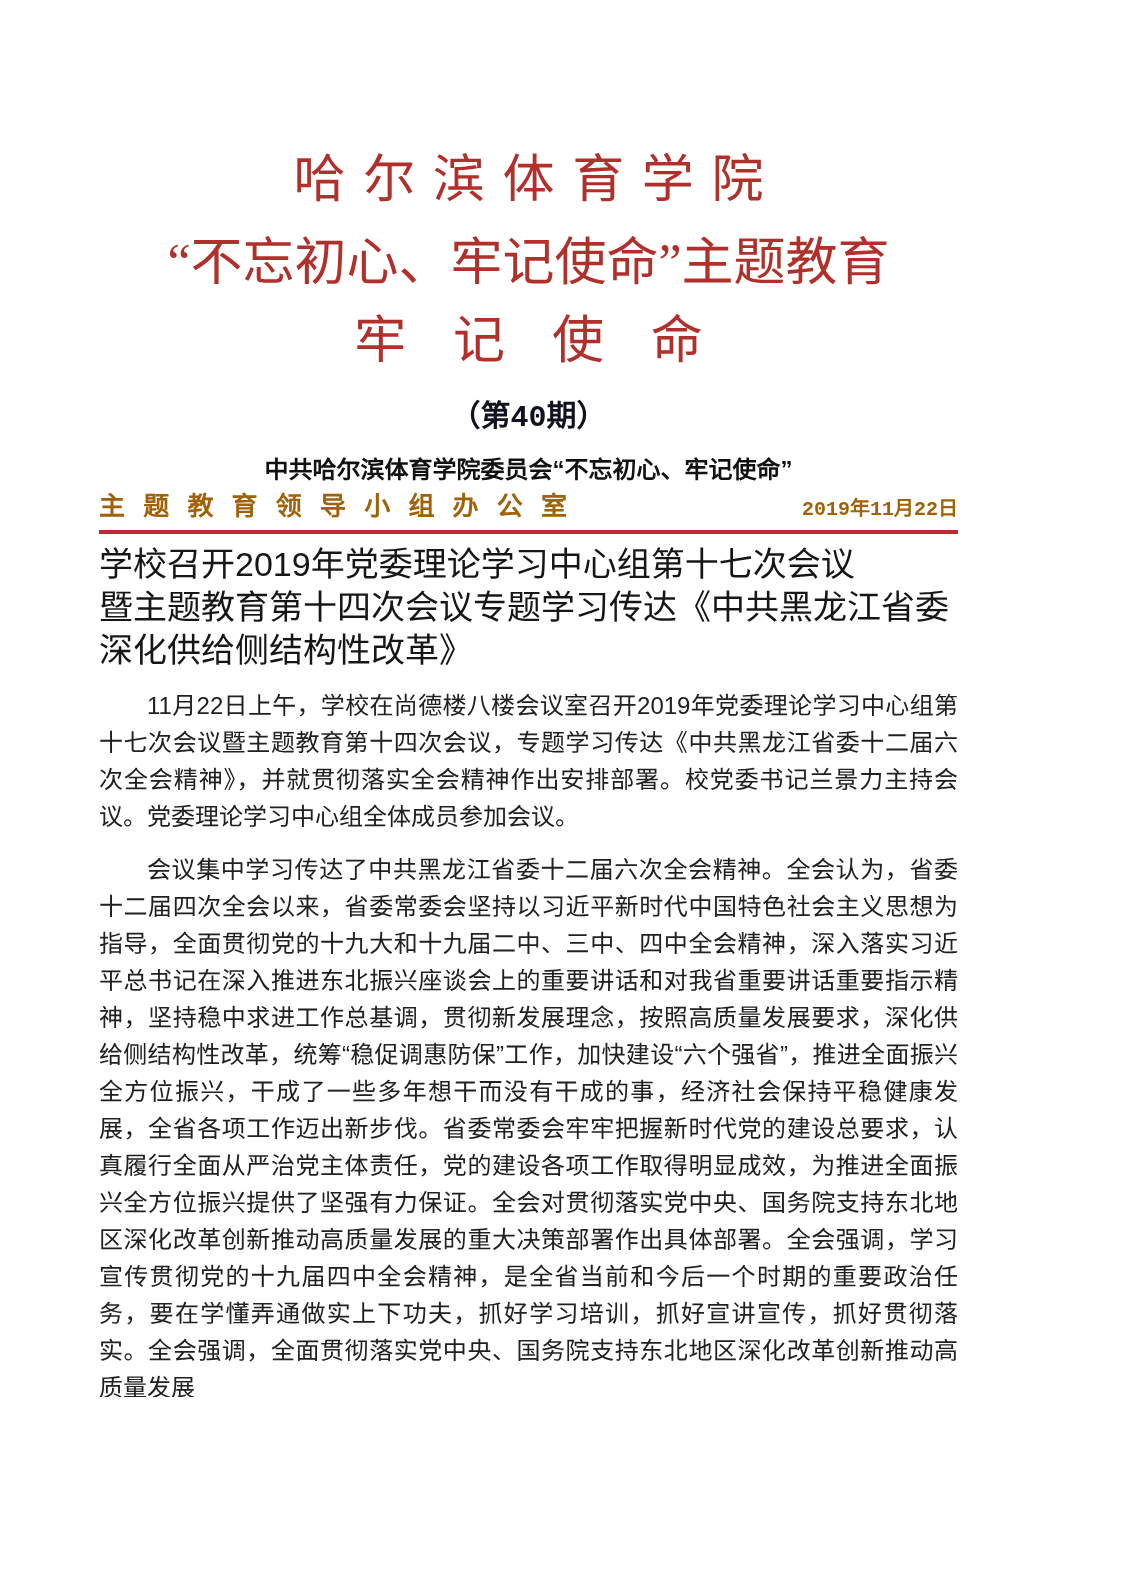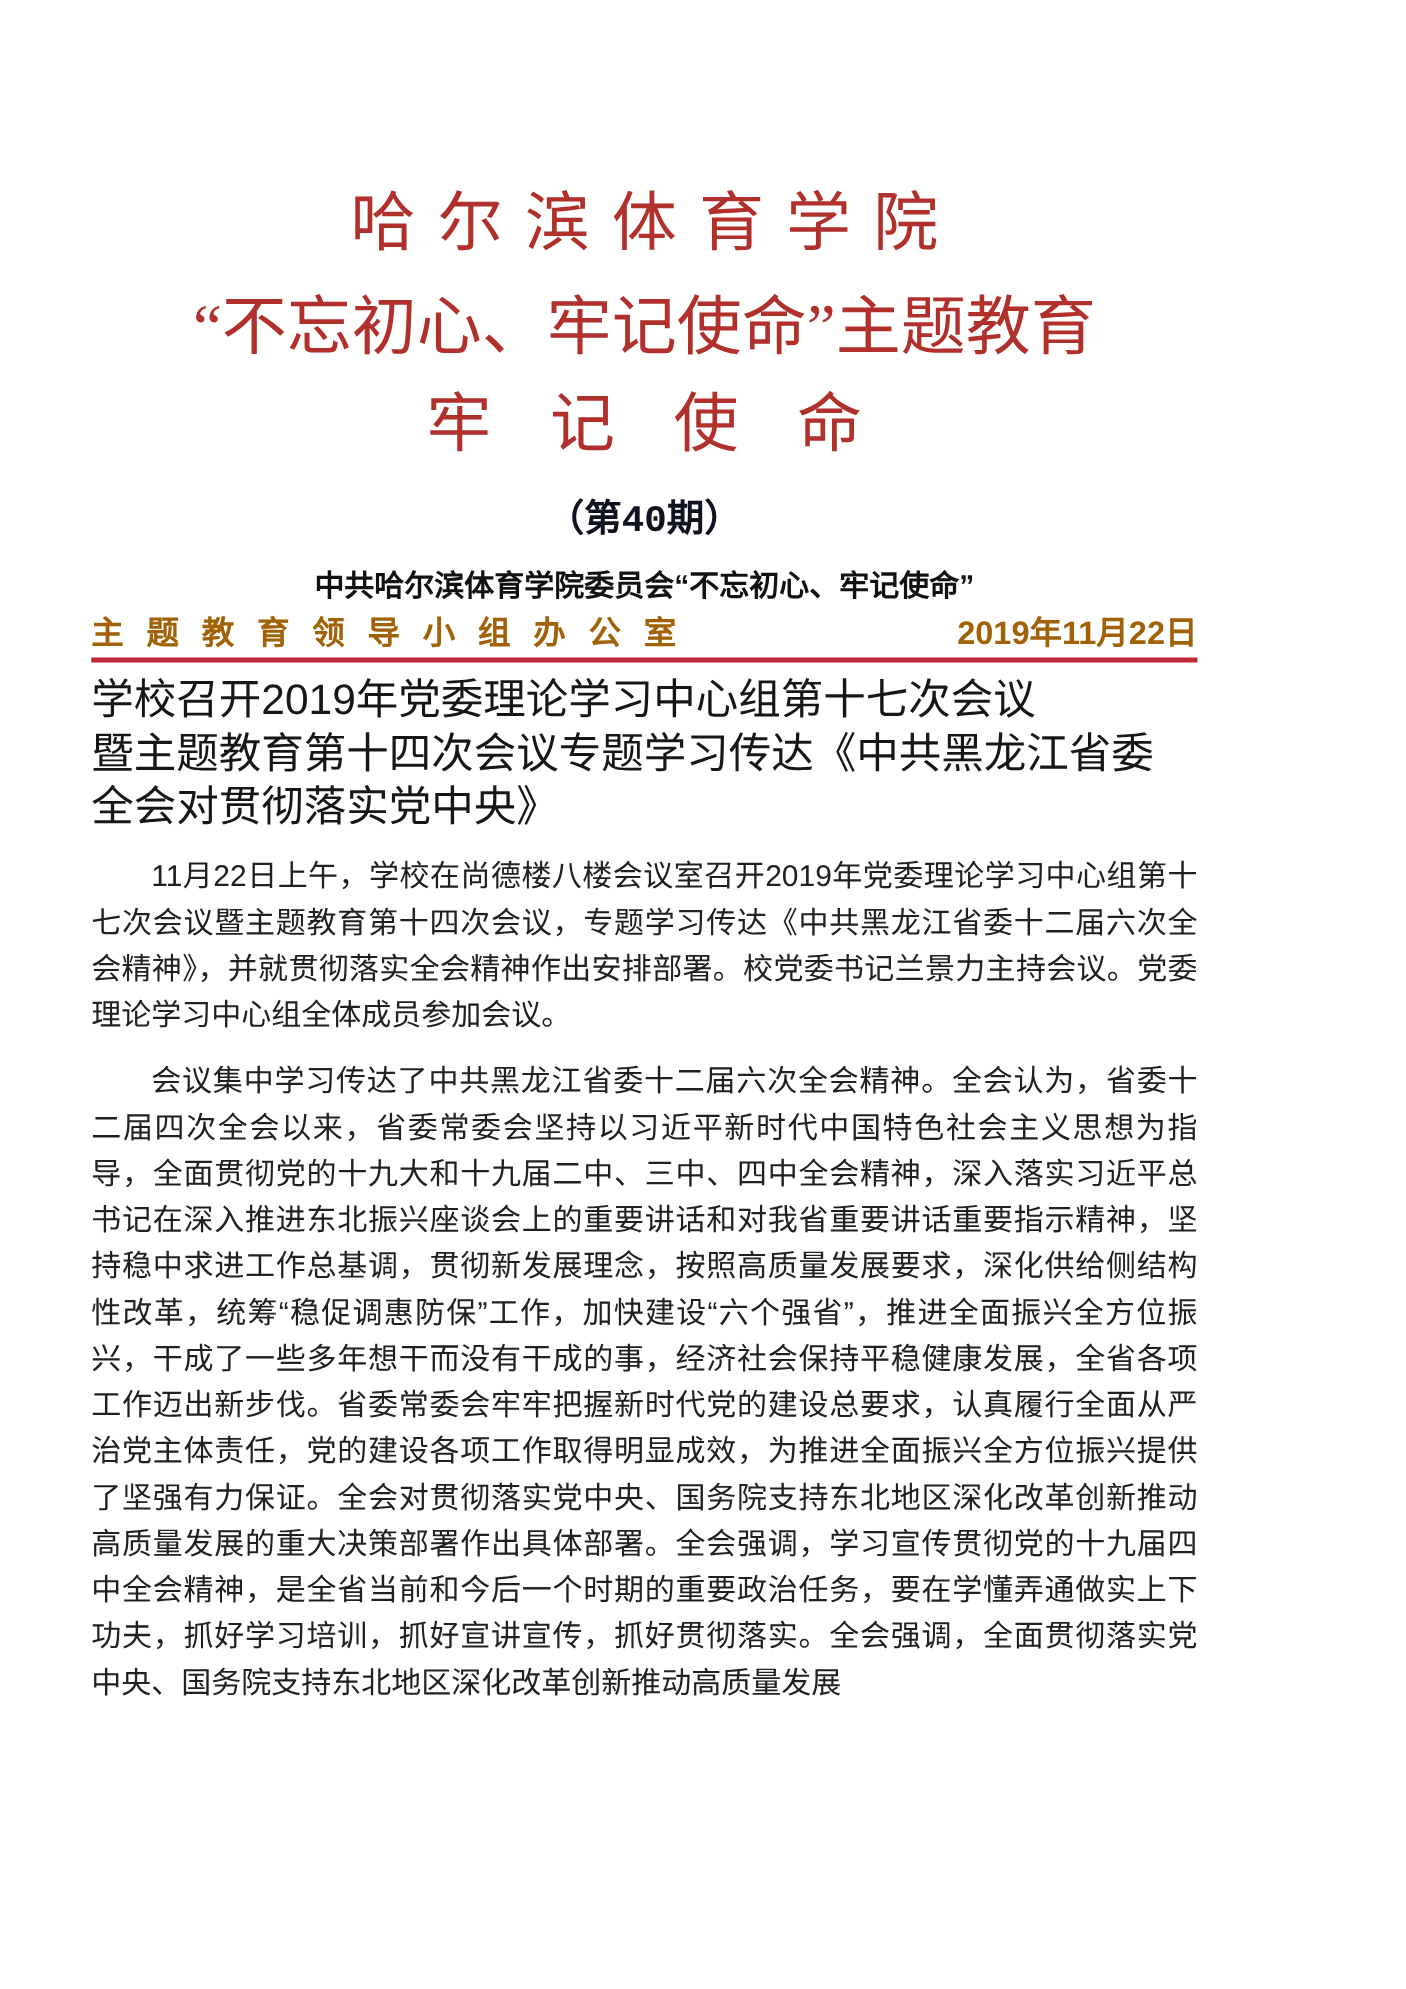--- a/index.html
+++ b/index.html
@@ -3,21 +3,21 @@
 <meta charset="utf-8">
 <style>
   * { margin: 0; padding: 0; box-sizing: border-box; }
   html, body { background: #ffffff; }
   .page {
     position: relative;
     width: 1125px;
     height: 1397px;
     background: #ffffff;
     margin: 0 auto;
-    padding: 152px 167px 0 73px;
+    padding: 152px 167px 0 99px;
     overflow: hidden;
     font-family: "Liberation Sans", sans-serif;
     color: #1c1c1c;
   }
   
   .masthead { text-align: center; }
   .m-title {
     font-family: "Liberation Serif", serif;
     color: #b1302b;
     font-size: 52px;
@@ -56,22 +56,22 @@
     color: #a16207;
   }
   .org-line2 .org-name {
     font-size: 26px;
     line-height: 34px;
     letter-spacing: 0.70em;
     margin-right: -0.70em;
     white-space: nowrap;
   }
   .org-line2 .org-date {
-    font-family: Liberation Sans, sans-serif;
-    font-size: 26px;
+    font-family: Liberation Mono, monospace;
+    font-size: 20px;
     line-height: 34px;
     white-space: nowrap;
   }
   .red-rule {
     margin-top: 3px;
     height: 4px;
     width: 100%;
     background: #bf2936;
   }
   
@@ -127,21 +127,21 @@
         <span class="org-date">2019年11月22日</span>
       </div>
       <div class="red-rule"></div>
     </div>
   </header>
 
   <main class="article">
     <h1 class="article-heading">
       <span class="h-line">学校召开2019年党委理论学习中心组第十七次会议</span>
       <span class="h-line">暨主题教育第十四次会议专题学习传达《中共黑龙江省委</span>
-      <span class="h-line">全会对贯彻落实党中央》</span>
+      <span class="h-line">深化供给侧结构性改革》</span>
     </h1>
 
     <p class="body-para">11月22日上午，学校在尚德楼八楼会议室召开2019年党委理论学习中心组第十七次会议暨主题教育第十四次会议，专题学习传达《中共黑龙江省委十二届六次全会精神》，并就贯彻落实全会精神作出安排部署。校党委书记兰景力主持会议。党委理论学习中心组全体成员参加会议。</p>
     <p class="body-para">会议集中学习传达了中共黑龙江省委十二届六次全会精神。全会认为，省委十二届四次全会以来，省委常委会坚持以习近平新时代中国特色社会主义思想为指导，全面贯彻党的十九大和十九届二中、三中、四中全会精神，深入落实习近平总书记在深入推进东北振兴座谈会上的重要讲话和对我省重要讲话重要指示精神，坚持稳中求进工作总基调，贯彻新发展理念，按照高质量发展要求，深化供给侧结构性改革，统筹“稳促调惠防保”工作，加快建设“六个强省”，推进全面振兴全方位振兴，干成了一些多年想干而没有干成的事，经济社会保持平稳健康发展，全省各项工作迈出新步伐。省委常委会牢牢把握新时代党的建设总要求，认真履行全面从严治党主体责任，党的建设各项工作取得明显成效，为推进全面振兴全方位振兴提供了坚强有力保证。全会对贯彻落实党中央、国务院支持东北地区深化改革创新推动高质量发展的重大决策部署作出具体部署。全会强调，学习宣传贯彻党的十九届四中全会精神，是全省当前和今后一个时期的重要政治任务，要在学懂弄通做实上下功夫，抓好学习培训，抓好宣讲宣传，抓好贯彻落实。全会强调，全面贯彻落实党中央、国务院支持东北地区深化改革创新推动高质量发展</p>
   </main>
 
   <footer class="page-footer">第 1 页 共 2 页</footer>
 
 </div>
 

